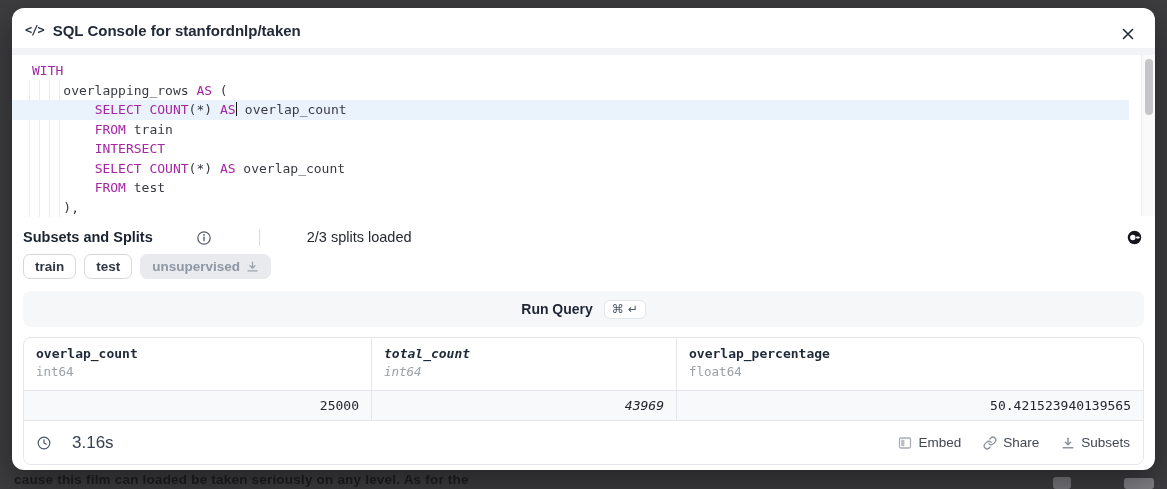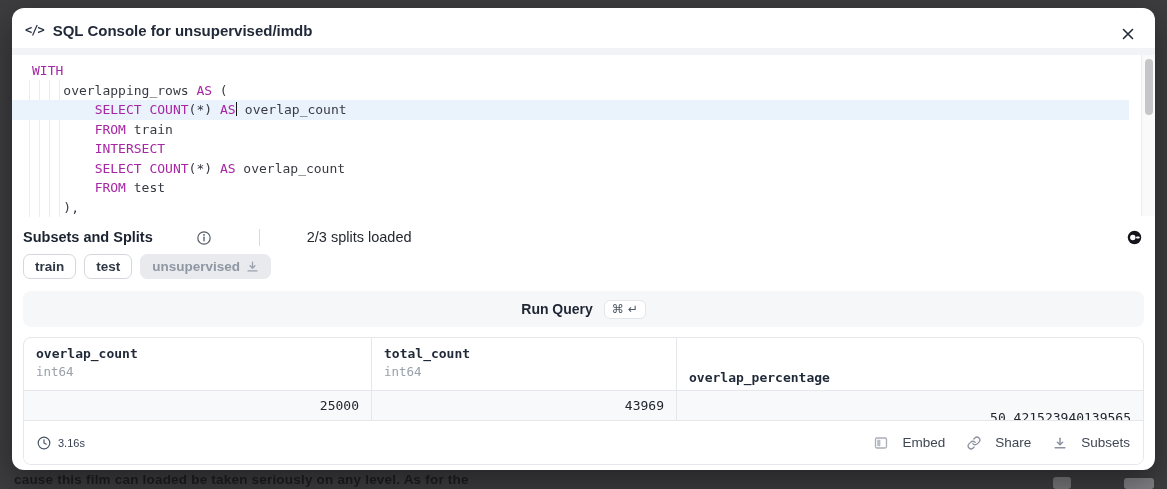--- a/index.html
+++ b/index.html
@@ -56,48 +56,48 @@
   .run-label { font-size:14px; font-weight:700; color:#1e2533; }
   .kbd { background:#fff; border:1px solid #e3e6ea; border-radius:6px; padding:1px 7px 2px;
          font-size:12px; color:#4b5563; font-family:"DejaVu Sans", sans-serif; }
 
   
   .results-card { position:absolute; left:11px; right:11px; top:329px; bottom:5px; border:1px solid #e5e7eb;
                   border-radius:8px; background:#fff; overflow:hidden; display:flex; flex-direction:column; }
   .res-header { display:flex; height:52px; }
   .rc { padding:8px 12px 0 12px; }
   .rc1 { width:348px; border-right:1px solid #e5e7eb; }
-  .rc2 { width:305px; border-right:1px solid #e5e7eb; }
-  .rc3 { flex:1;margin-top:24px; }
+  .rc2 { width:305px; border-right:1px solid #e5e7eb;font-style:italic; }
+  .rc3 { flex:1; }
   .col-name { font-family:"DejaVu Sans Mono", monospace; font-weight:700; font-size:13px; color:#1f2937; }
   .col-type { font-family:"DejaVu Sans Mono", monospace; font-size:12.5px; color:#9aa1ab; margin-top:3px; }
   .res-row { display:flex; height:30px; border-top:1px solid #e5e7eb; background:#f8f9fb;align-items:center; }
   .cell { font-family:"DejaVu Sans Mono", monospace; font-size:13px; color:#21262e; text-align:right;
           padding:0 12px; line-height:29px; }
   .res-footer { flex:1; border-top:1px solid #e5e7eb; display:flex; align-items:center; padding:0 13px; background:#fff; }
-  .duration { display:flex; align-items:center; gap:7px; font-size:11px; color:#374151; }
+  .duration { display:flex; align-items:center; gap:21px; font-size:17px; color:#374151; }
   .actions { margin-left:auto; display:flex; gap:22px; }
-  .action { display:flex; align-items:center; gap:14px; font-size:13.5px; color:#3f4753; cursor:pointer; background:none; border:none; }
+  .action { display:flex; align-items:center; gap:6px; font-size:13.5px; color:#3f4753; cursor:pointer; background:none; border:none; }
 
   svg { display:block; }
 </style>
 </head>
 <body>
 
 <div class="stage">
 
   <div class="peek-text">cause this film can loaded be taken seriously on any level. As for the</div>
   <div class="peek-frag1"></div>
   <div class="peek-frag2"></div>
 
   <div class="modal">
 
     <div class="modal-header">
       <span class="code-icon">&lt;/&gt;</span>
-      <span class="modal-title">SQL Console for unsupervised/imdb</span>
+      <span class="modal-title">SQL Console for stanfordnlp/taken</span>
       <button class="close-btn">
         <span>
           <svg width="14" height="14" viewBox="0 0 14 14">
               <path d="M2.5 2.5l9 9M11.5 2.5l-9 9" stroke="#222a3a" stroke-width="1.6" stroke-linecap="round"></path>
             </svg>
         </span>
       </button>
     </div>
     <div class="header-strip"></div>
 

